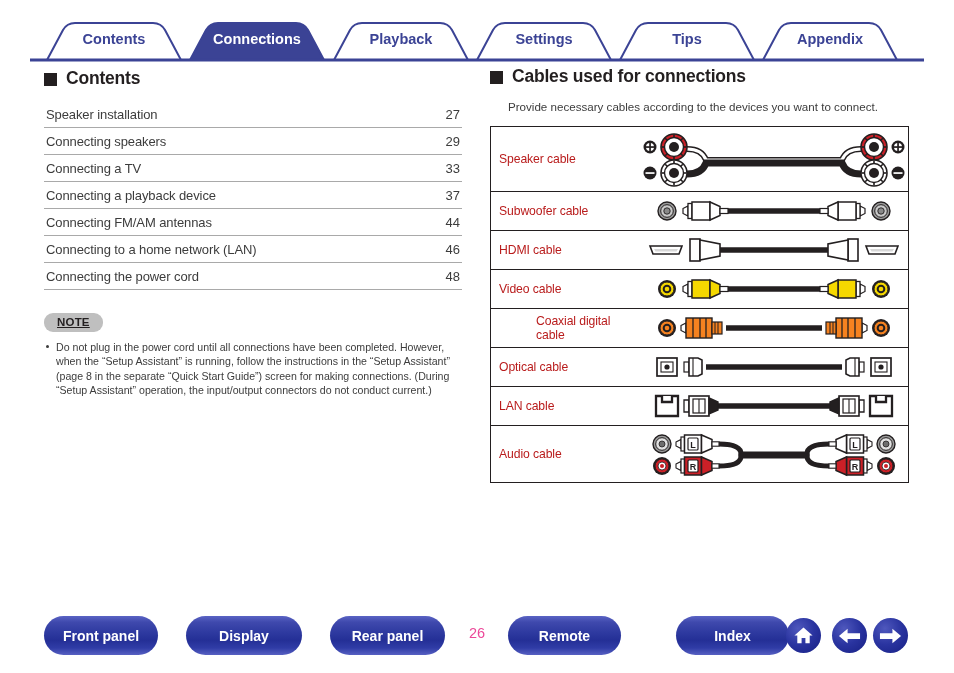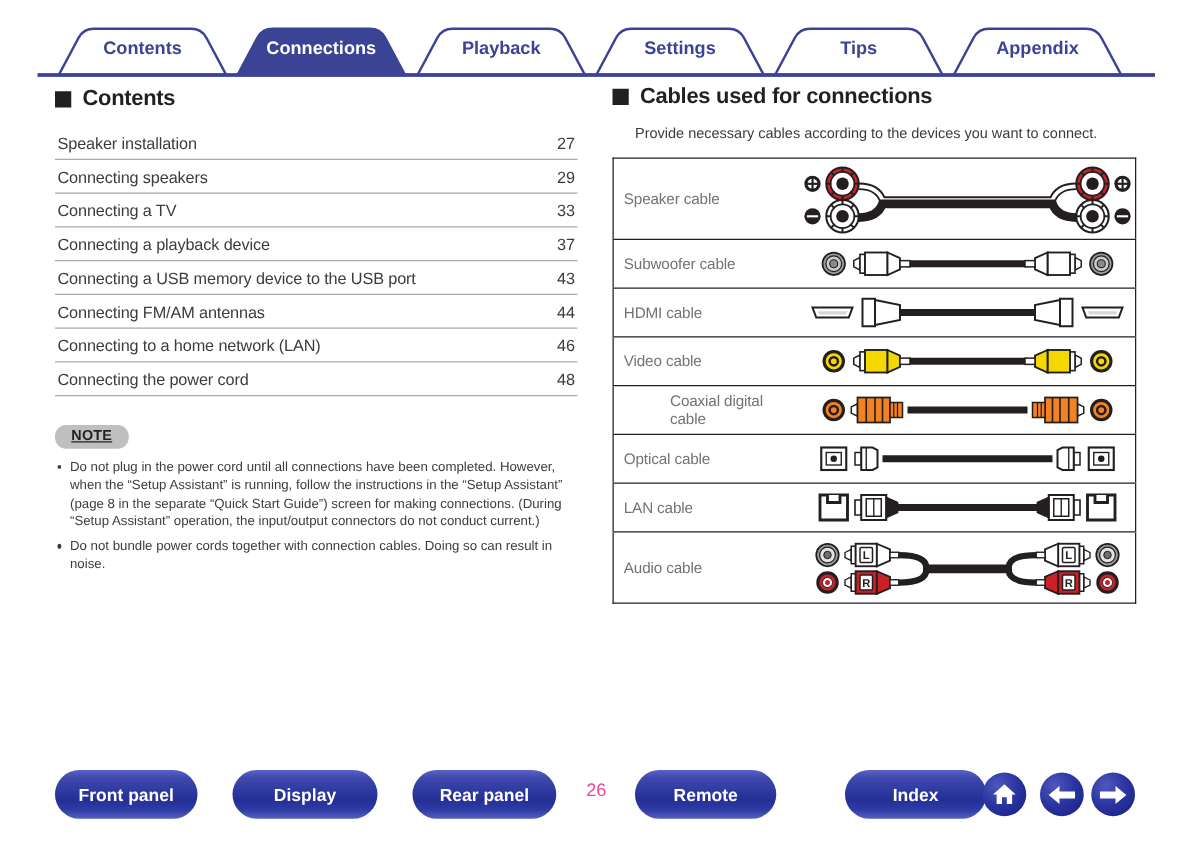--- a/index.html
+++ b/index.html
@@ -134,21 +134,21 @@
   #cable-table {
     width: 419px;
     border: 1px solid #231f20;
     border-collapse: collapse;
     background: #fff;
   }
   #cable-table tr { border-bottom: 1px solid #231f20; }
   #cable-table tr:last-child { border-bottom: none; }
   #cable-table td.lbl {
     font-size: 12.2px;
-    color: #737373;
+    color: #b91c1c;
     padding: 0 0 0 8px;
     vertical-align: middle;
     width: 150px;
     letter-spacing: -0.1px;
   }
   #cable-table td.art {
     padding: 0;
     vertical-align: middle;
     text-align: left;
   }
@@ -242,42 +242,37 @@
     </div>
     <div class="toc-row">
       <span class="toc-title">Connecting a TV</span>
       <span class="toc-page">33</span>
     </div>
     <div class="toc-row">
       <span class="toc-title">Connecting a playback device</span>
       <span class="toc-page">37</span>
     </div>
     <div class="toc-row">
-      <span class="toc-title">Connecting a USB memory device to the USB port</span>
-      <span class="toc-page">43</span>
-    </div>
-    <div class="toc-row">
       <span class="toc-title">Connecting FM/AM antennas</span>
       <span class="toc-page">44</span>
     </div>
     <div class="toc-row">
       <span class="toc-title">Connecting to a home network (LAN)</span>
       <span class="toc-page">46</span>
     </div>
     <div class="toc-row">
       <span class="toc-title">Connecting the power cord</span>
       <span class="toc-page">48</span>
     </div>
   </div>
 
   <div id="note-block">
     <span class="note-pill">NOTE</span>
     <ul class="note-list">
       <li>Do not plug in the power cord until all connections have been completed. However, when the “Setup Assistant” is running, follow the instructions in the “Setup Assistant” (page 8 in the separate “Quick Start Guide”) screen for making connections. (During “Setup Assistant” operation, the input/output connectors do not conduct current.)</li>
-      <li>Do not bundle power cords together with connection cables. Doing so can result in noise.</li>
     </ul>
   </div>
 </div>
 
 <div id="right-col">
 
   <div class="section-head">
     <span class="sq-bullet"></span>
     <span class="title">Cables used for connections</span>
   </div>

